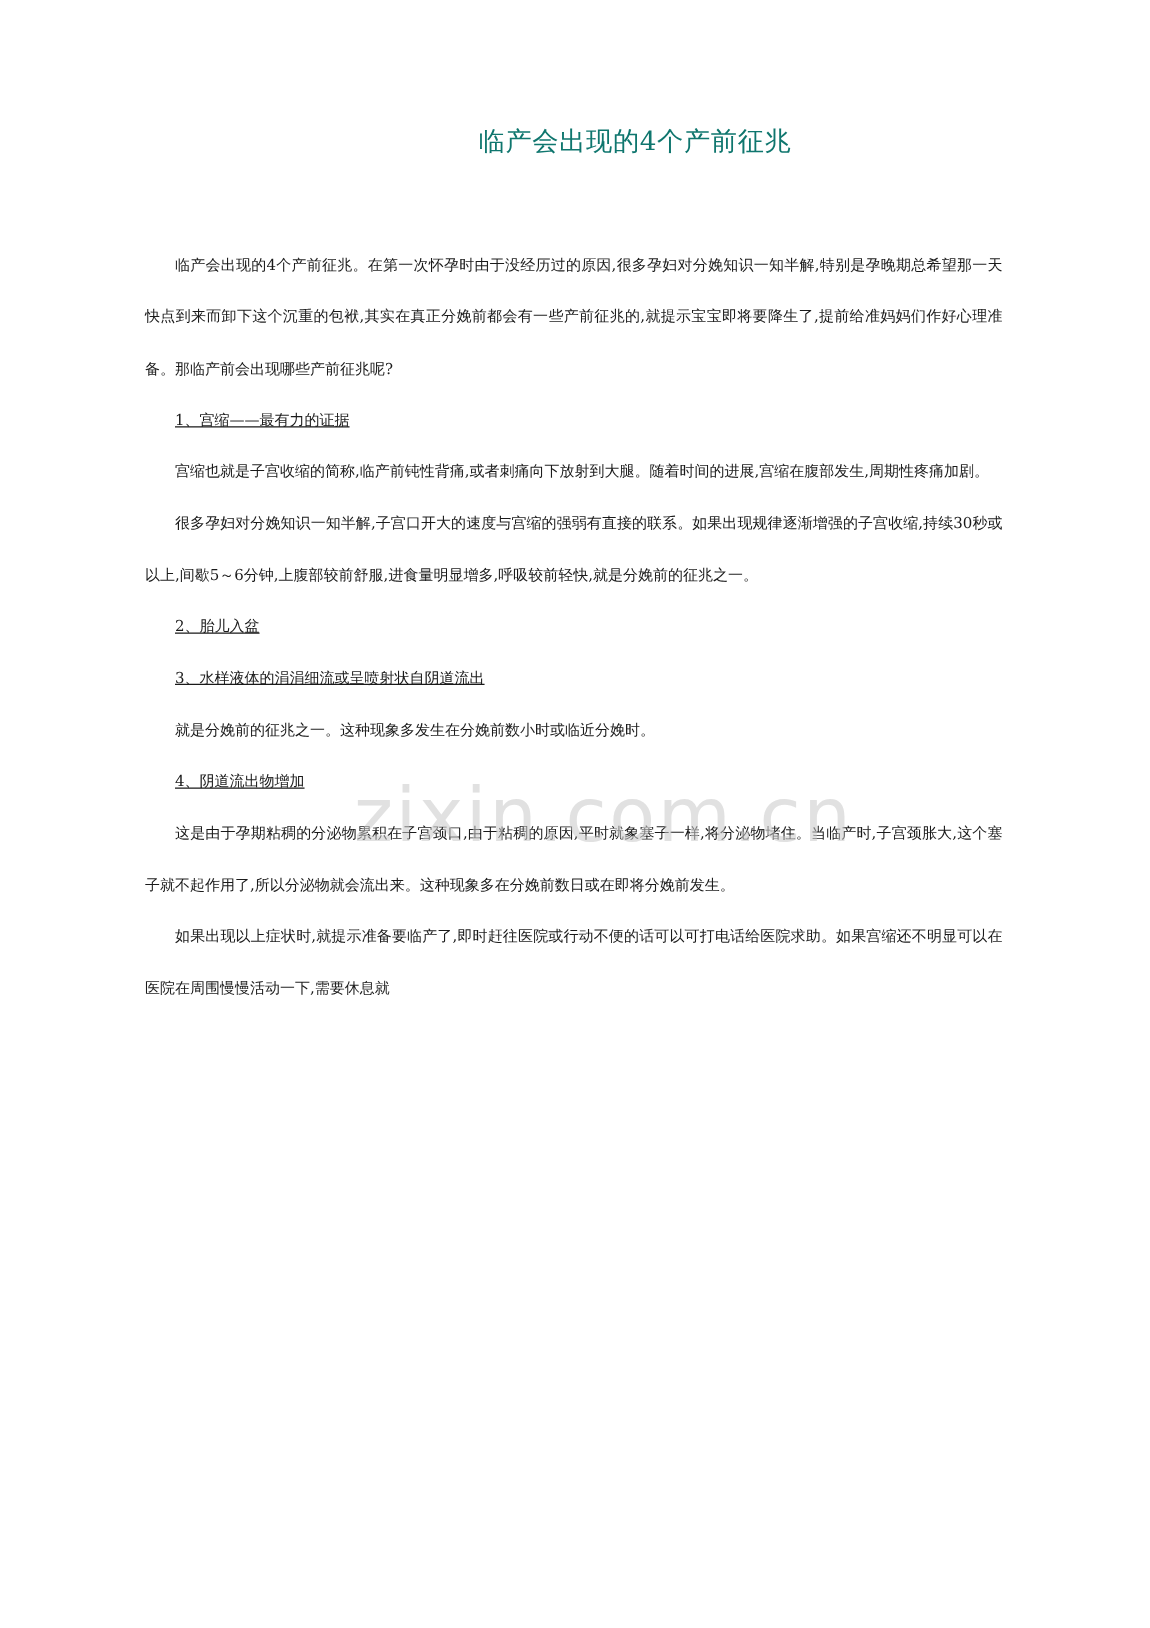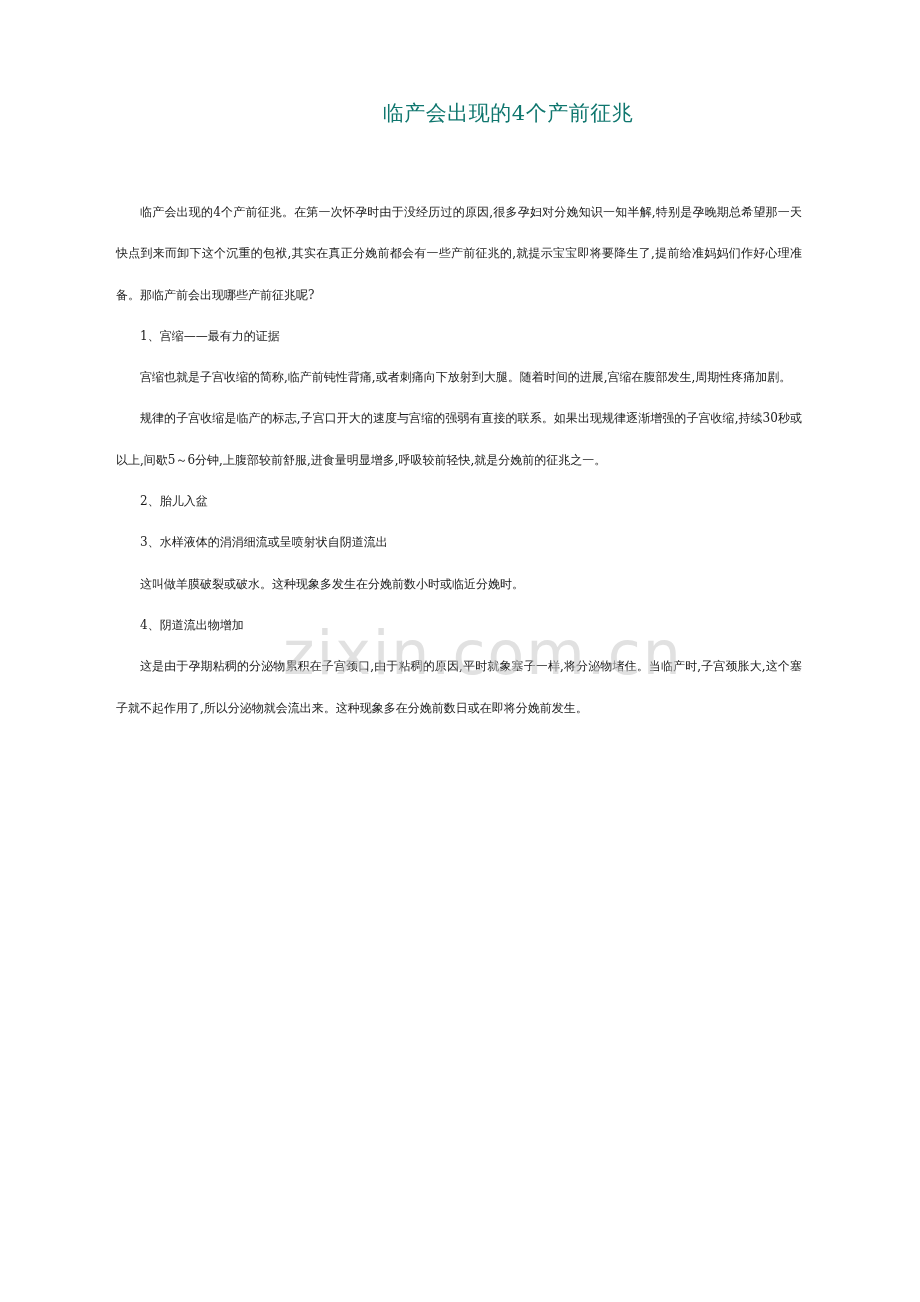--- a/index.html
+++ b/index.html
@@ -43,20 +43,21 @@
       line-height: 41.3px;
       text-align: justify;
       text-justify: inter-character;
     }
     .para {
       margin: 0;
       text-indent: 2em;
     }
     .para.heading {
       text-indent: 2em;
+      text-decoration: underline;
     }
     .watermark {
       position: absolute;
       left: 283px;
       top: 594px;
       font-family: "DejaVu Sans", "Liberation Sans", sans-serif;
       font-size: 60px;
       line-height: 70px;
       letter-spacing: 2px;
       color: rgba(200, 200, 200, 0.55);
@@ -68,22 +69,23 @@
 </head>
 <body>
 
 <div class="page">
   <div class="title">临产会出现的4个产前征兆</div>
 
   <div class="body">
     <p class="para">临产会出现的4个产前征兆。在第一次怀孕时由于没经历过的原因,很多孕妇对分娩知识一知半解,特别是孕晚期总希望那一天快点到来而卸下这个沉重的包袱,其实在真正分娩前都会有一些产前征兆的,就提示宝宝即将要降生了,提前给准妈妈们作好心理准备。那临产前会出现哪些产前征兆呢?</p>
     <p class="para heading">1、宫缩——最有力的证据</p>
     <p class="para">宫缩也就是子宫收缩的简称,临产前钝性背痛,或者刺痛向下放射到大腿。随着时间的进展,宫缩在腹部发生,周期性疼痛加剧。</p>
-    <p class="para">规律的子宫收缩是临产的标志,子宫口开大的速度与宫缩的强弱有直接的联系。如果出现规律逐渐增强的子宫收缩,持续30秒或以上,间歇5～6分钟,上腹部较前舒服,进食量明显增多,呼吸较前轻快,就是分娩前的征兆之一。</p>
+    <p class="para">很多孕妇对分娩知识一知半解,子宫口开大的速度与宫缩的强弱有直接的联系。如果出现规律逐渐增强的子宫收缩,持续30秒或以上,间歇5～6分钟,上腹部较前舒服,进食量明显增多,呼吸较前轻快,就是分娩前的征兆之一。</p>
     <p class="para heading">2、胎儿入盆</p>
     <p class="para heading">3、水样液体的涓涓细流或呈喷射状自阴道流出</p>
-    <p class="para">这叫做羊膜破裂或破水。这种现象多发生在分娩前数小时或临近分娩时。</p>
+    <p class="para">就是分娩前的征兆之一。这种现象多发生在分娩前数小时或临近分娩时。</p>
     <p class="para heading">4、阴道流出物增加</p>
     <p class="para">这是由于孕期粘稠的分泌物累积在子宫颈口,由于粘稠的原因,平时就象塞子一样,将分泌物堵住。当临产时,子宫颈胀大,这个塞子就不起作用了,所以分泌物就会流出来。这种现象多在分娩前数日或在即将分娩前发生。</p>
+    <p class="para">如果出现以上症状时,就提示准备要临产了,即时赶往医院或行动不便的话可以可打电话给医院求助。如果宫缩还不明显可以在医院在周围慢慢活动一下,需要休息就</p>
   </div>
 
   <div class="watermark">zixin.com.cn</div>
 </div>
 
 </body></html>

